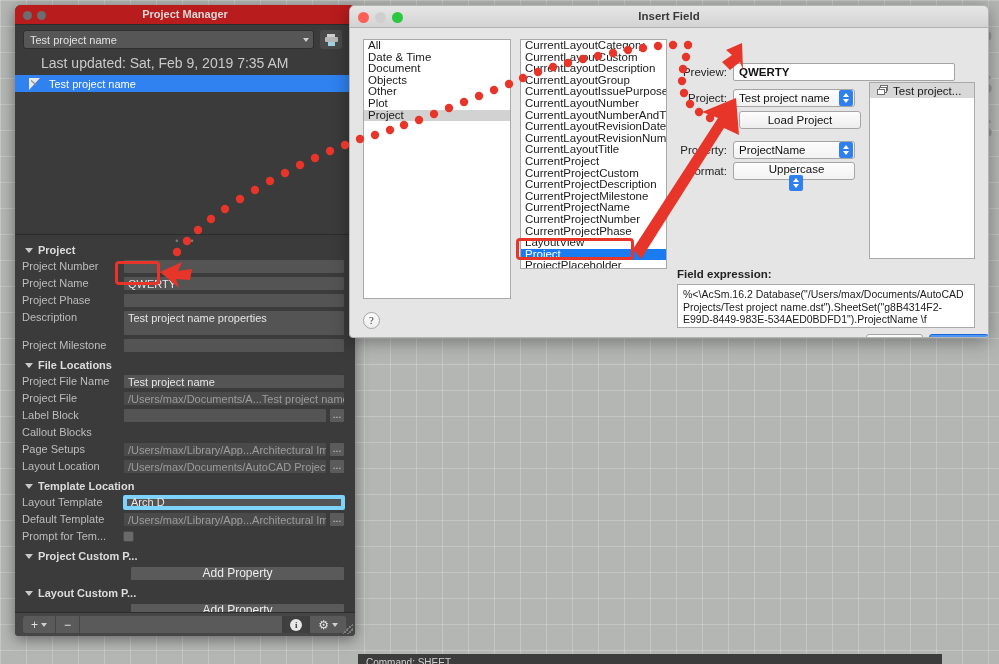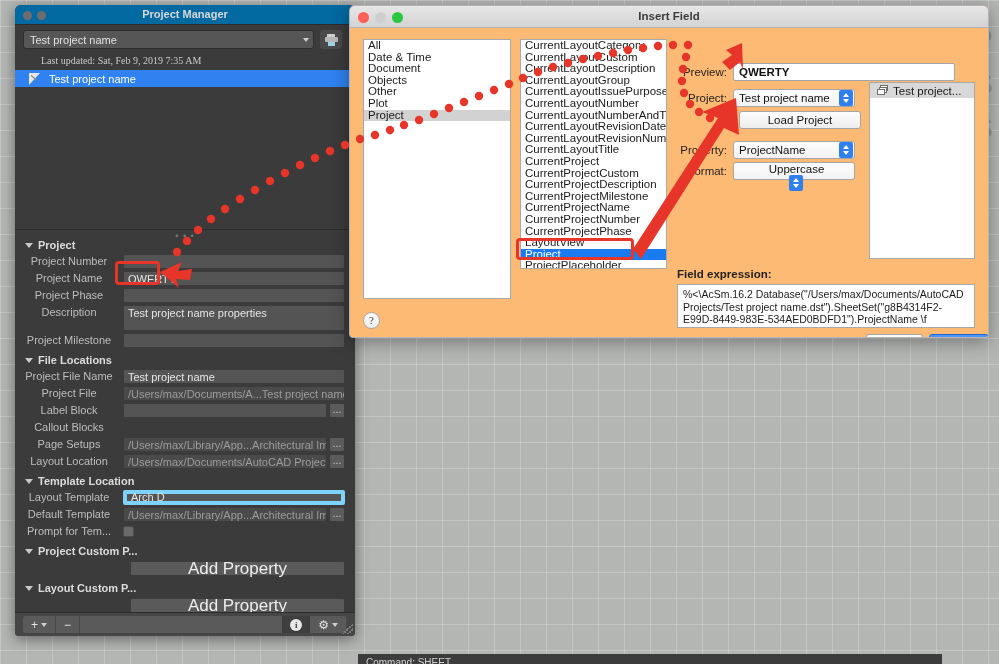--- a/index.html
+++ b/index.html
@@ -42,21 +42,21 @@
     position: absolute; left: 15px; top: 5px;
     width: 340px; height: 631px;
     background: #3b3b3b;
     border-radius: 6px 6px 4px 4px;
     box-shadow: 0 3px 14px rgba(0,0,0,.45);
     overflow: hidden;
     color: #d2d2d2;
     font-size: 11px;
   }
   #pm-titlebar {
-    height: 20px; background: #0369a1;
+    height: 20px; background: #b91c1c;
     border-bottom: 1px solid #2c2c2c;
     position: relative;
   }
   #pm-title {
     position: absolute; left: 0; right: 0; top: 3px;
     text-align: center; font-size: 11px; color: #d8d8d8;
     font-weight: 600;
   }
   .pm-light {
     position: absolute; top: 6px; width: 9px; height: 9px;
@@ -99,21 +99,21 @@
   .printer-glyph .mid {
     position: absolute; left: 0; top: 3.5px; width: 13px; height: 5px;
     background: #b8b8b8; border-radius: 1px;
   }
   .printer-glyph .bot {
     position: absolute; left: 3px; top: 8px; width: 7px; height: 4px;
     background: #9fd2e6;
   }
 
   #pm-updated {
-    margin: 6px 0 4px 18px; font-size: 10px; color: #cacaca; font-family: Liberation Serif, serif;
+    margin: 6px 0 4px 18px; font-size: 14px; color: #cacaca;
   }
 
   #pm-project-row {
     height: 17px;
     background: #2f82f0;
     display: flex; align-items: center;
     padding-left: 14px; gap: 7px;
     color: #fff; font-size: 11px;
   }
   .dwg-glyph {
@@ -155,21 +155,21 @@
     border-left: 4px solid transparent;
     border-right: 4px solid transparent;
     border-top: 5px solid #c9c9c9;
   }
 
   .pm-field {
     display: flex; align-items: flex-start;
     margin: 0 0 2px 0; min-height: 15px;
   }
   .pm-field .pm-label {
-    width: 108px; text-align: center; padding-right: 7px;
+    width: 108px; text-align: left; padding-right: 7px;
     font-size: 11px; color: #bdbdbd; line-height: 15px;
     flex: none;
     padding-left: 7px;
   }
   .pm-input {
     flex: 1; height: 15px;
     background: #545454; border: 1px solid #3b3b3b;
     border-radius: 2px;
     color: #e6e6e6; font-size: 11px;
     padding: 1px 4px; line-height: 13px;
@@ -203,21 +203,21 @@
   .pm-checkbox {
     width: 11px; height: 11px; margin-top: 2px;
     background: #6a6a6a; border: 1px solid #4a4a4a;
     border-radius: 2px; flex: none;
   }
   .pm-addprop {
     margin: 4px 0 0 115px; margin-right: 10px;
     height: 15px;
     background: #5a5a5a; border: 1px solid #3b3b3b;
     border-radius: 2px;
-    color: #ededed; font-size: 17px;
+    color: #ededed; font-size: 12px;
     text-align: center; line-height: 13px;
   }
   .pm-row-wrap { padding-right: 10px; }
 
   #pm-bottom-bar {
     position: absolute; left: 0; bottom: 0;
     width: 340px; height: 24px;
     background: #464646;
     border-top: 1px solid #2c2c2c;
     display: flex; align-items: center;
@@ -255,21 +255,21 @@
     width: 10px; height: 10px;
     background:
       linear-gradient(135deg, transparent 45%, #7d7d7d 45%, #7d7d7d 55%, transparent 55%),
       linear-gradient(135deg, transparent 70%, #7d7d7d 70%, #7d7d7d 80%, transparent 80%);
   }
 
   
   #insert-field {
     position: absolute; left: 349px; top: 5px;
     width: 640px; height: 333px;
-    background: #fdba74;
+    background: #e5e5e5;
     border: 1px solid #b4b4b4;
     border-radius: 6px 6px 4px 4px;
     box-shadow: 0 4px 18px rgba(0,0,0,.35);
     overflow: hidden;
   }
   #if-titlebar {
     height: 22px;
     background: linear-gradient(#e6e6e6, #d3d3d3);
     border-bottom: 1px solid #b0b0b0;
     position: relative;

